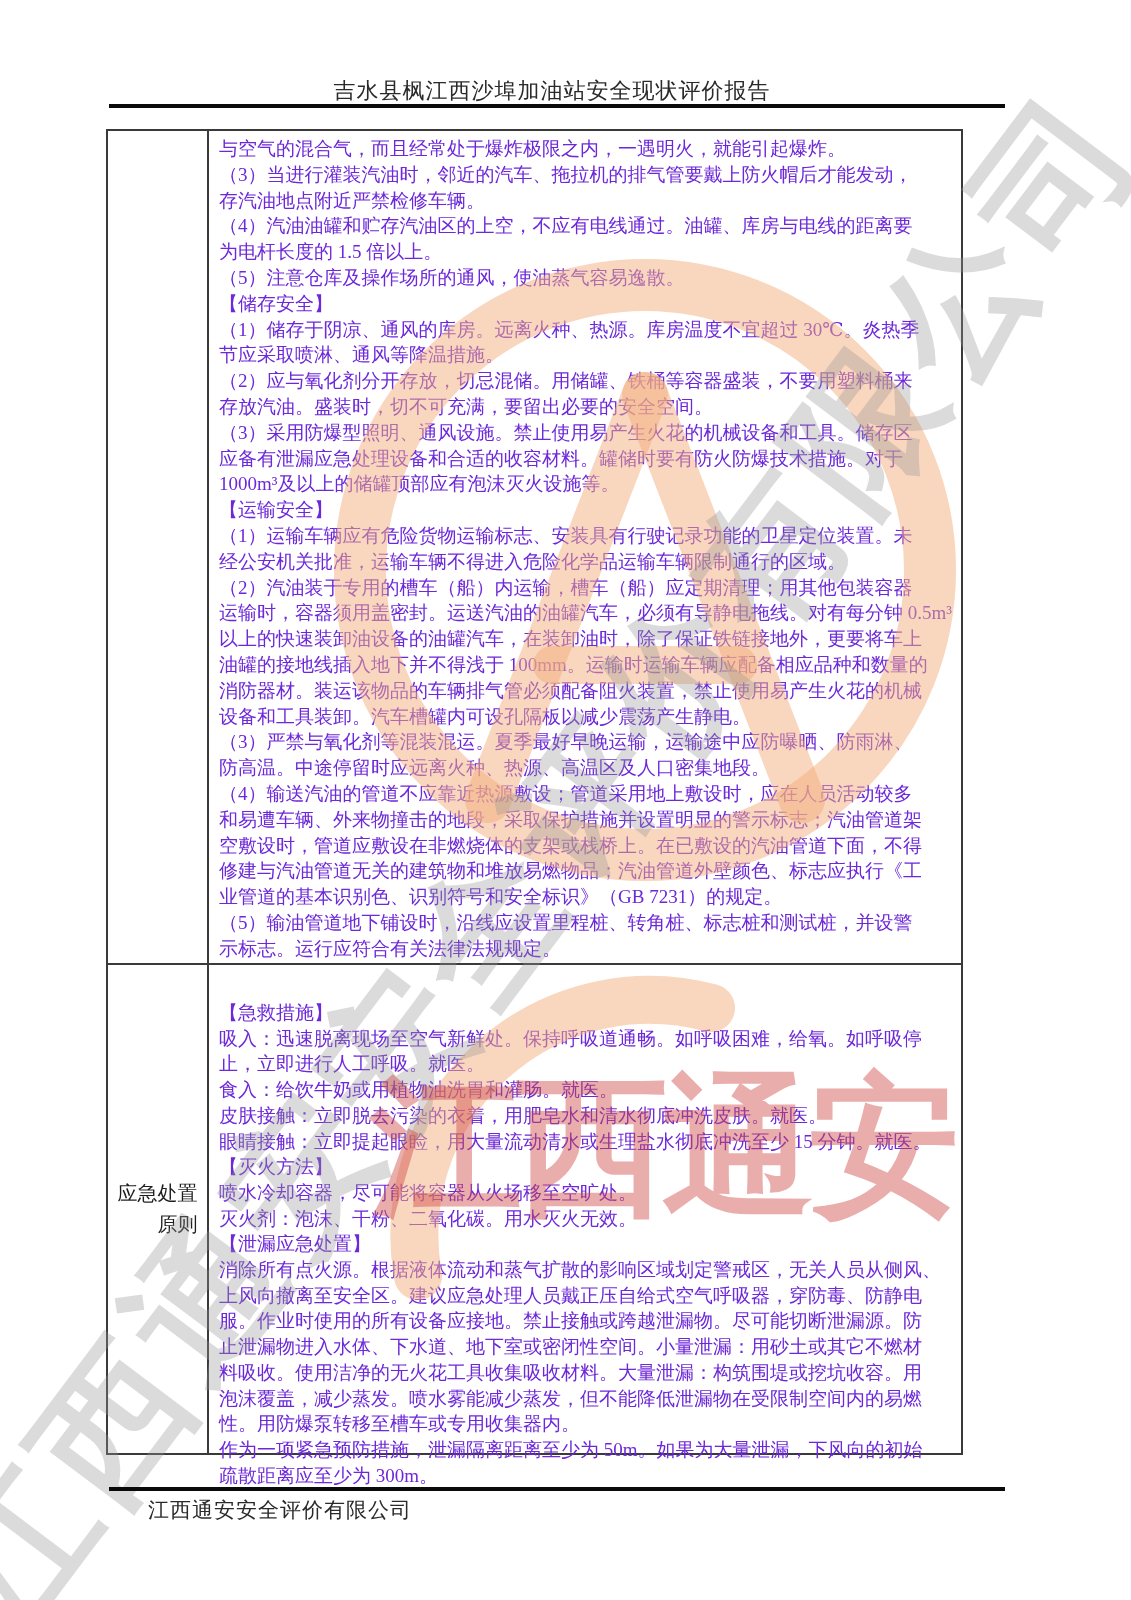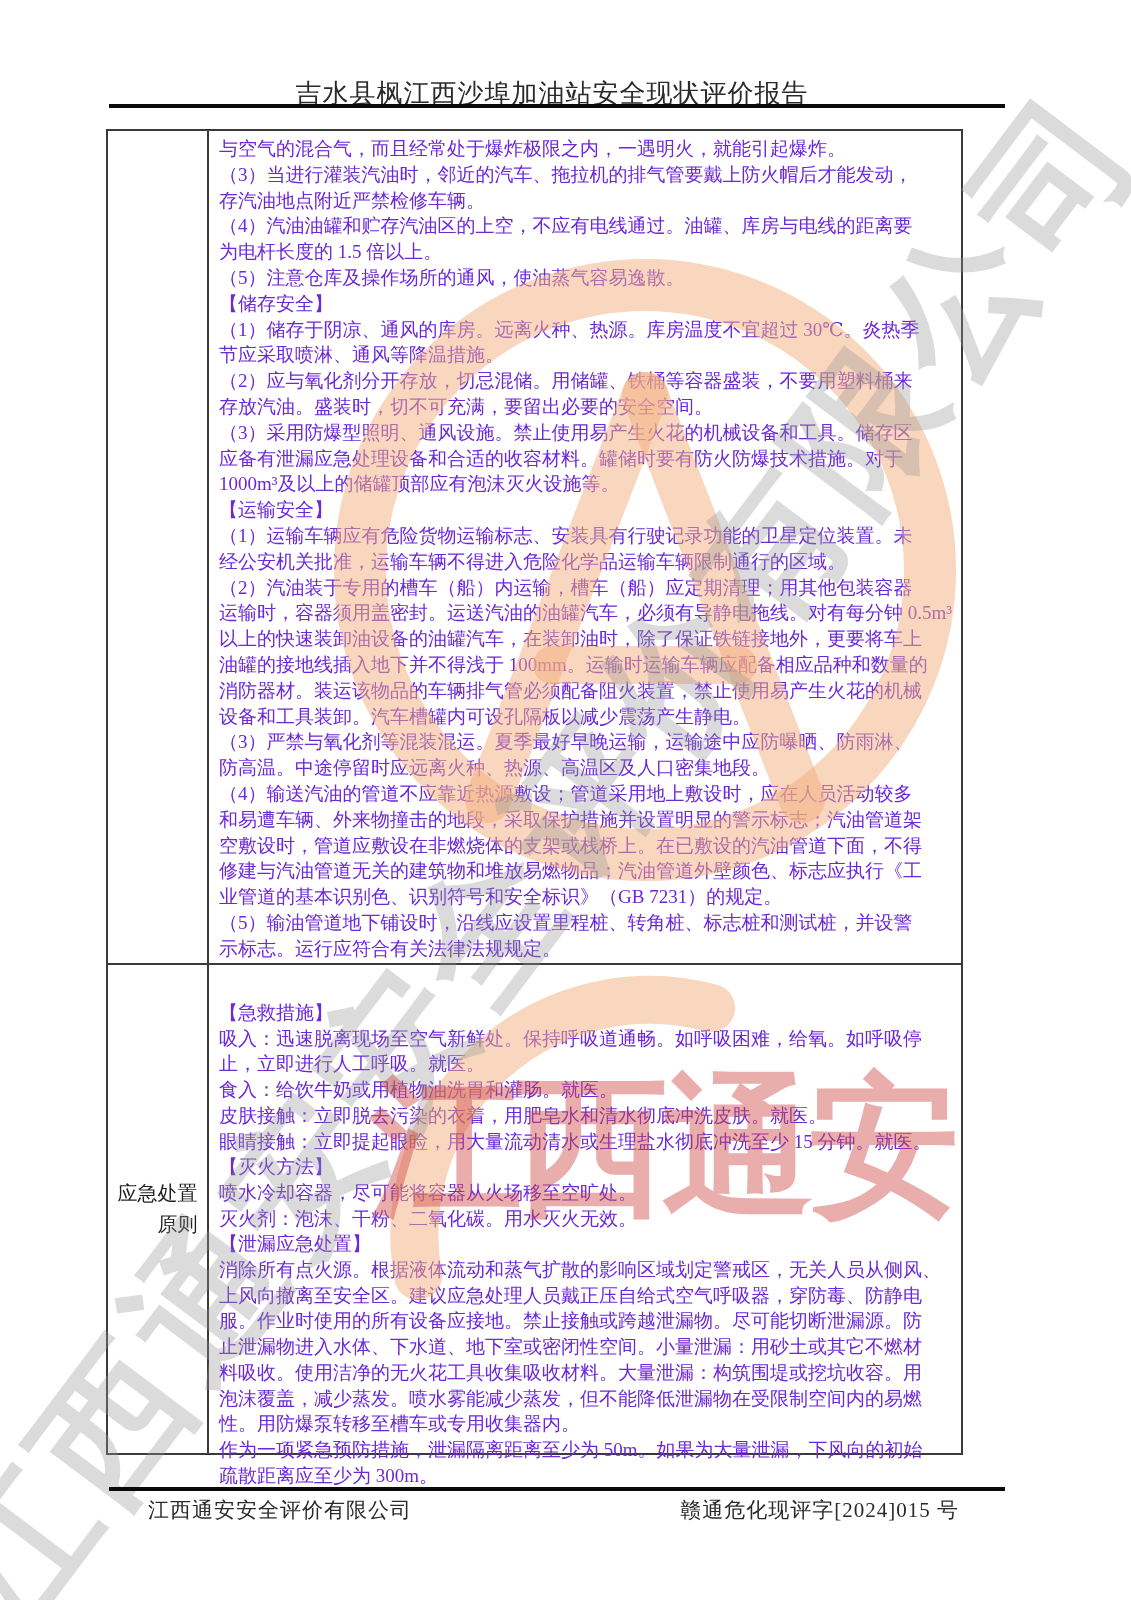--- a/index.html
+++ b/index.html
@@ -4,21 +4,21 @@
 <style>
   html,body{margin:0;padding:0;background:#e8e8e8;}
   #page{
     position:relative;width:1131px;height:1600px;margin:0 auto;
     background:#ffffff;overflow:hidden;
     font-family:"Liberation Serif","DejaVu Serif",serif;
     color:#1c1c1c;
   }
   .abs{position:absolute;}
   
-  .doc-title{left:0;top:76px;width:1104px;text-align:center;font-size:26px;letter-spacing:1px;color:#2a2a2a;}
+  .doc-title{left:0;top:76px;width:1104px;text-align:center;font-size:22px;letter-spacing:1px;color:#2a2a2a;}
   .rule{left:109px;width:896px;height:4px;background:#0a0a0a;}
   .rule-top{top:104px;}
   .rule-bottom{top:1487px;}
   
   .tbl{left:106px;top:129px;width:857px;height:1326px;border:2px solid #3a3a3a;box-sizing:border-box;}
   .col-div{left:207px;top:129px;width:2px;height:1326px;background:#3a3a3a;}
   .row-div{left:106px;top:963px;width:857px;height:2px;background:#3a3a3a;}
   .cell-text{
     left:219px;width:742px;font-size:19px;line-height:25.8px;
     white-space:pre-line;text-align:left;color:#6d28d9;
@@ -124,15 +124,14 @@
       <path d="M 645 395 L 802 800" stroke-width="46"></path>
       <path d="M 552 665 L 738 665" stroke-width="38"></path>
       <path d="M 418 1276 A 235 235 0 0 1 711 1008" stroke-width="48"></path>
     </g>
   </svg>
   <div class="abs wm wm-gray">江西通安安全评价有限公司</div>
   <div class="abs wm wm-red">江西通安</div>
 
   <div class="abs rule rule-bottom"></div>
   <div class="abs footer-left">江西通安安全评价有限公司</div>
-  <div class="abs footer-right">赣通危化现评字[2024]015 号</div>
 
 </div>
 
 </body></html>

